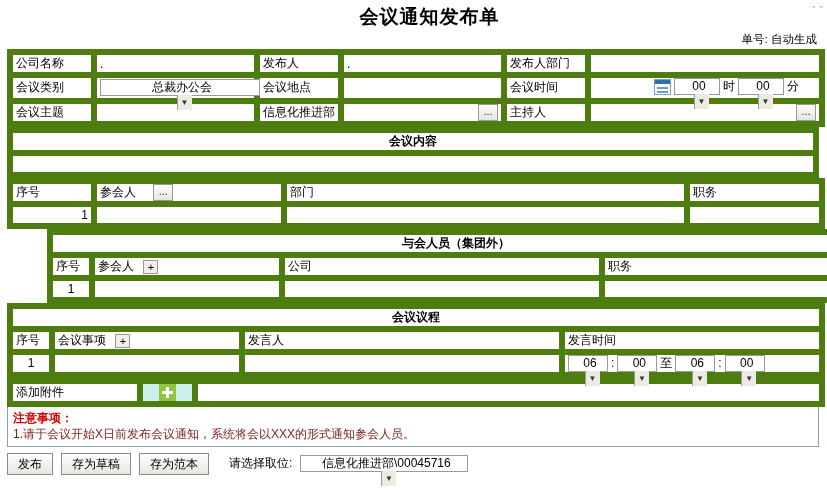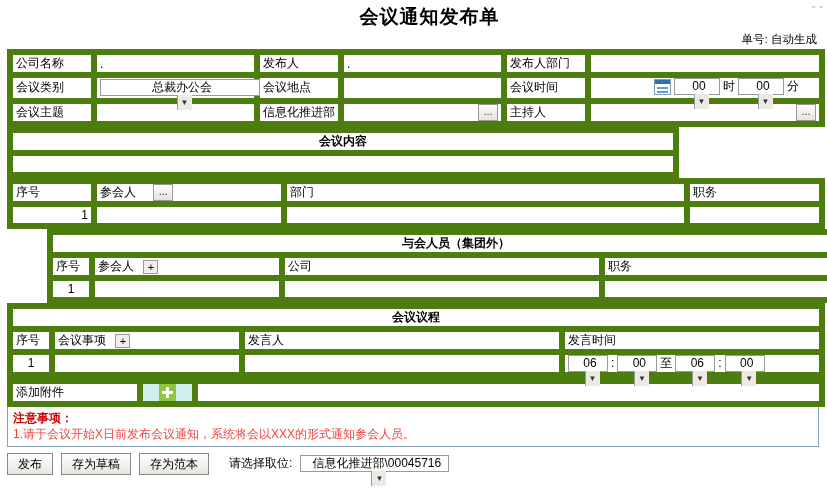--- a/index.html
+++ b/index.html
@@ -25,21 +25,21 @@
   .docno {
     text-align: right;
     font-size: 11.5px;
     padding-right: 10px;
     padding-top: 2px;
     padding-bottom: 2px;
   }
 
   table.form {
     border-collapse: collapse;
-    width: 672px;
+    width: 812px;
     margin-left: 7px;
     table-layout: fixed;
   }
   table.form td {
     border: 6px solid #4d7c0f;
     height: 22px;
     padding: 0 3px;
     font-size: 12px;
     vertical-align: middle;
     background: #ffffff;
@@ -81,21 +81,21 @@
     border-left: 1px solid #9a9a9a;
     display: inline-flex;
     align-items: center;
     justify-content: center;
     font-size: 8px;
     color: #333;
   }
   .sel.wide { width: 160px; justify-content: space-between; }
   .sel.small { width: 46px; justify-content: space-between; }
   .sel.tiny { width: 40px; justify-content: space-between; }
-  .sel.mid { width: 149px; justify-content: space-between; }
+  .sel.mid { width: 168px; justify-content: space-between; }
 
   .btn-dots {
     display: inline-block;
     width: 20px; height: 17px;
     border: 1px solid #9a9a9a;
     background: linear-gradient(#fdfdfd,#e6e4dd);
     text-align: center;
     line-height: 13px;
     font-size: 11px;
     vertical-align: middle;
@@ -150,21 +150,21 @@
 
   .note-box {
     width: 812px;
     margin-left: 7px;
     border: 1px solid #8aa0b5;
     border-top: none;
     padding: 3px 5px 4px 5px;
     background: #ffffff;
   }
   .note-title { color: #d40000; font-weight: bold; font-size: 12px; line-height: 16px; }
-  .note-line { color: #ef4444; font-size: 12px; line-height: 16px; }
+  .note-line { color: #7f1d1d; font-size: 12px; line-height: 16px; }
 
   .footer {
     margin-left: 7px;
     margin-top: 6px;
     display: flex;
     align-items: center;
     gap: 8px;
   }
   .fbtn {
     border: 1px solid #8a8a8a;

